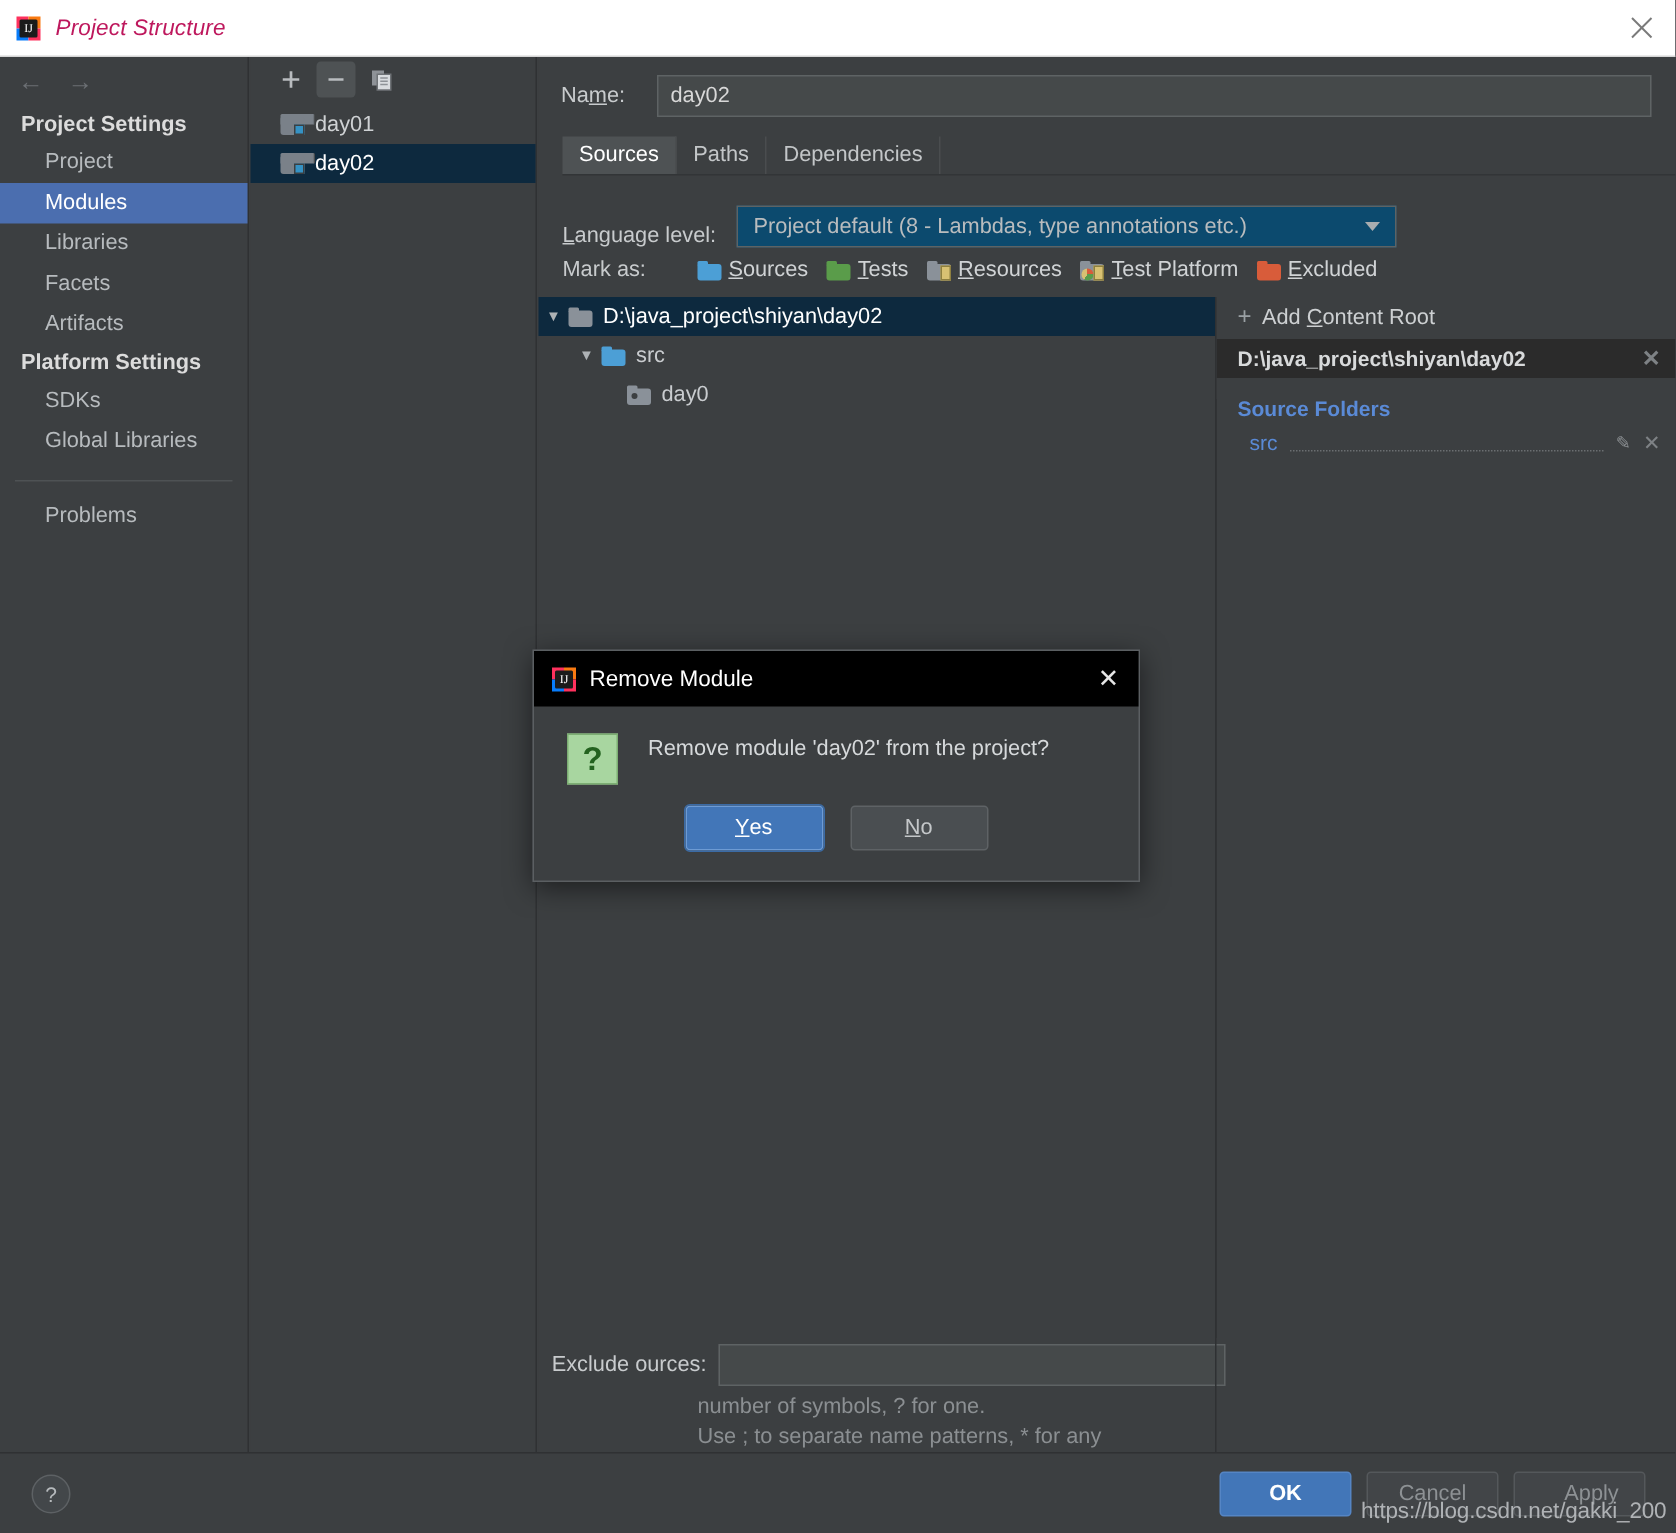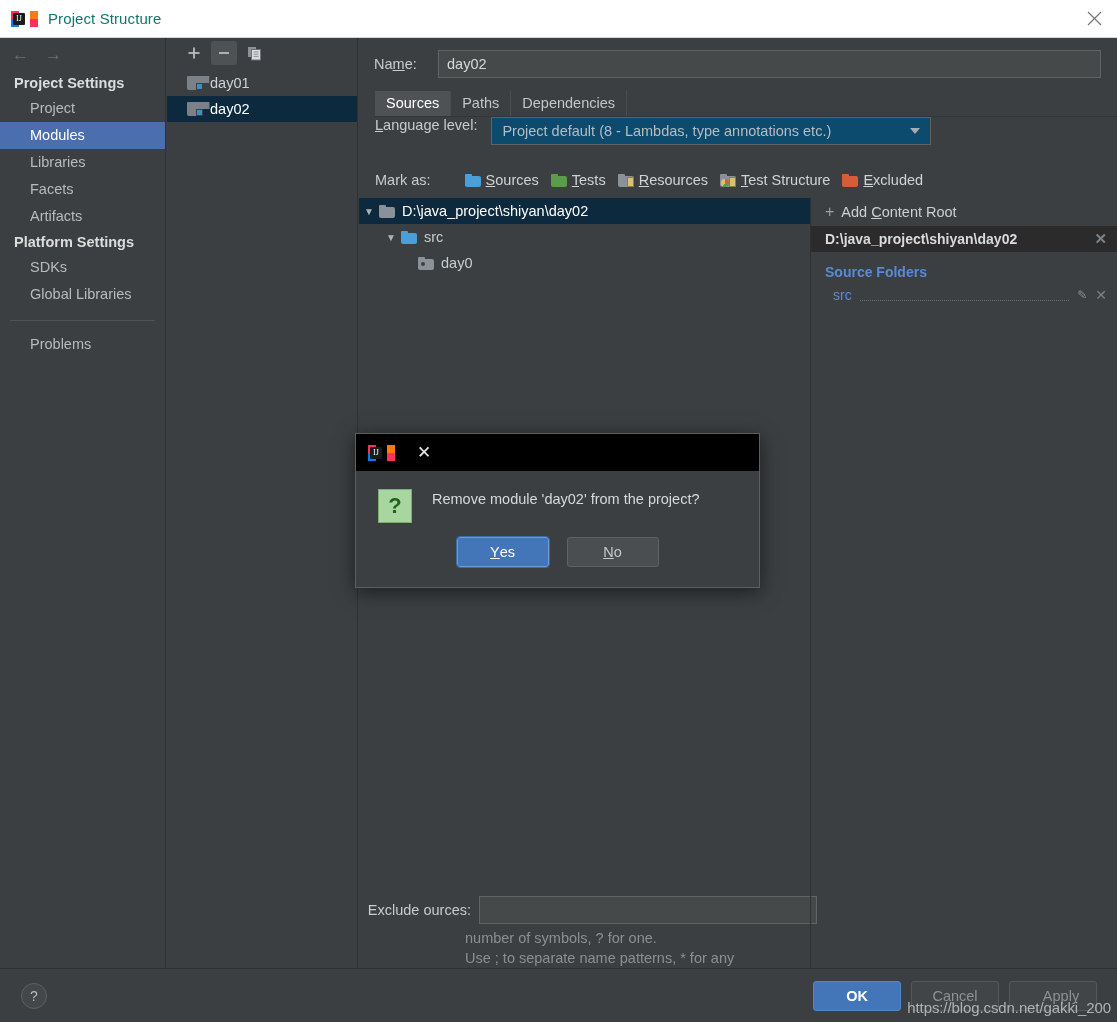--- a/index.html
+++ b/index.html
@@ -18,35 +18,35 @@
 
   
   .titlebar {
     position: absolute; left: 0; top: 0;
     width: 1117px; height: 38px;
     background: #ffffff;
     display: flex; align-items: center;
     border-bottom: 1px solid #d6d6d6;
   }
   .ij-logo {
-    width: 27px; height: 16px; margin-left: 11px; margin-right: 10px;
+    width: 16px; height: 16px; margin-left: 11px; margin-right: 10px;
     position: relative; flex: none;
   }
   .ij-logo .q1 { position:absolute; left:0; top:0; width:8px; height:8px; background:#fe315d; }
   .ij-logo .q2 { position:absolute; right:0; top:0; width:8px; height:8px; background:#f97a12; }
   .ij-logo .q3 { position:absolute; left:0; bottom:0; width:8px; height:8px; background:#087cfa; }
   .ij-logo .q4 { position:absolute; right:0; bottom:0; width:8px; height:8px; background:#fe315d; }
   .ij-logo .inner {
     position:absolute; left:2px; top:2px; width:12px; height:12px;
     background:#1b1b1b; border-radius:1px;
     color:#fff; font-size:8px; line-height:12px; text-align:center;
     font-family:"Liberation Serif", serif;
   }
   .titlebar-text {
-    font-size: 15px; color: #0f766e; letter-spacing: .1px;
+    font-size: 15px; color: #be185d; letter-spacing: .1px; font-style: italic;
   }
   .win-close {
     position: absolute; right: 0; top: 0;
     width: 46px; height: 37px;
     display: flex; align-items: center; justify-content: center;
   }
   .win-close svg { display:block; }
 
   
   .leftnav {
@@ -119,21 +119,21 @@
     margin-left: 16px; border-bottom: 1px solid #323537;
   }
   .tab {
     font-size: 14.5px; color:#c3c6c8;
     padding: 3px 11px 4px 11px; height: 25px; line-height: 18px;
     border-right: 1px solid #4a4d4f;
   }
   .tab.selected { background: #4e5254; color:#ffffff; }
   .tabs-rest { flex:1; }
 
-  .lang-row { display:flex; align-items:flex-start; height: 48px; padding-left: 16px; }
+  .lang-row { display:flex; align-items:flex-end; height: 48px; padding-left: 16px; }
   .lang-label { font-size:14.5px; color:#c8cbcd; margin-right: 14px; }
   .lang-label u { text-decoration: underline; }
   .combo {
     width: 440px; height: 28px; background:#0c4a6e; border:1px solid #5e6364;
     display:flex; align-items:center; padding: 0 6px 0 10px;
     font-size:14.5px; color:#b9bcbe; position: relative;
   }
   .combo .val { flex:1; white-space:nowrap; overflow:hidden; }
   .caret {
     width:0; height:0; border-left:5px solid transparent; border-right:5px solid transparent;
@@ -417,21 +417,21 @@
         <span><u>R</u><span>esources</span></span>
       </div>
 
       <div class="markas-item">
         <span class="fld">
           <span class="t" style="background:#8a9199"></span>
             <span class="b" style="background:#8a9199"></span>
           <span class="pie"></span>
             <span class="lines"></span>
         </span>
-        <span><u>T</u><span>est Structure</span></span>
+        <span><u>T</u><span>est Platform</span></span>
       </div>
 
       <div class="markas-item">
         <span class="fld">
           <span class="t" style="background:#d85c3a"></span>
             <span class="b" style="background:#d85c3a"></span>
         </span>
         <span><u>E</u><span>xcluded</span></span>
       </div>
     </div>
@@ -508,20 +508,21 @@
 
   <div class="modal">
     <div class="modal-title">
       <div class="ij-logo">
         <div class="q1"></div>
           <div class="q2"></div>
           <div class="q3"></div>
           <div class="q4"></div>
         <div class="inner">IJ</div>
       </div>
+      <div class="t">Remove Module</div>
       <div class="x">✕</div>
     </div>
 
     <div class="modal-body">
       <div class="qicon">?</div>
       <div class="modal-msg">
         <div>Remove module 'day02' from the project?</div>
       </div>
     </div>
 

